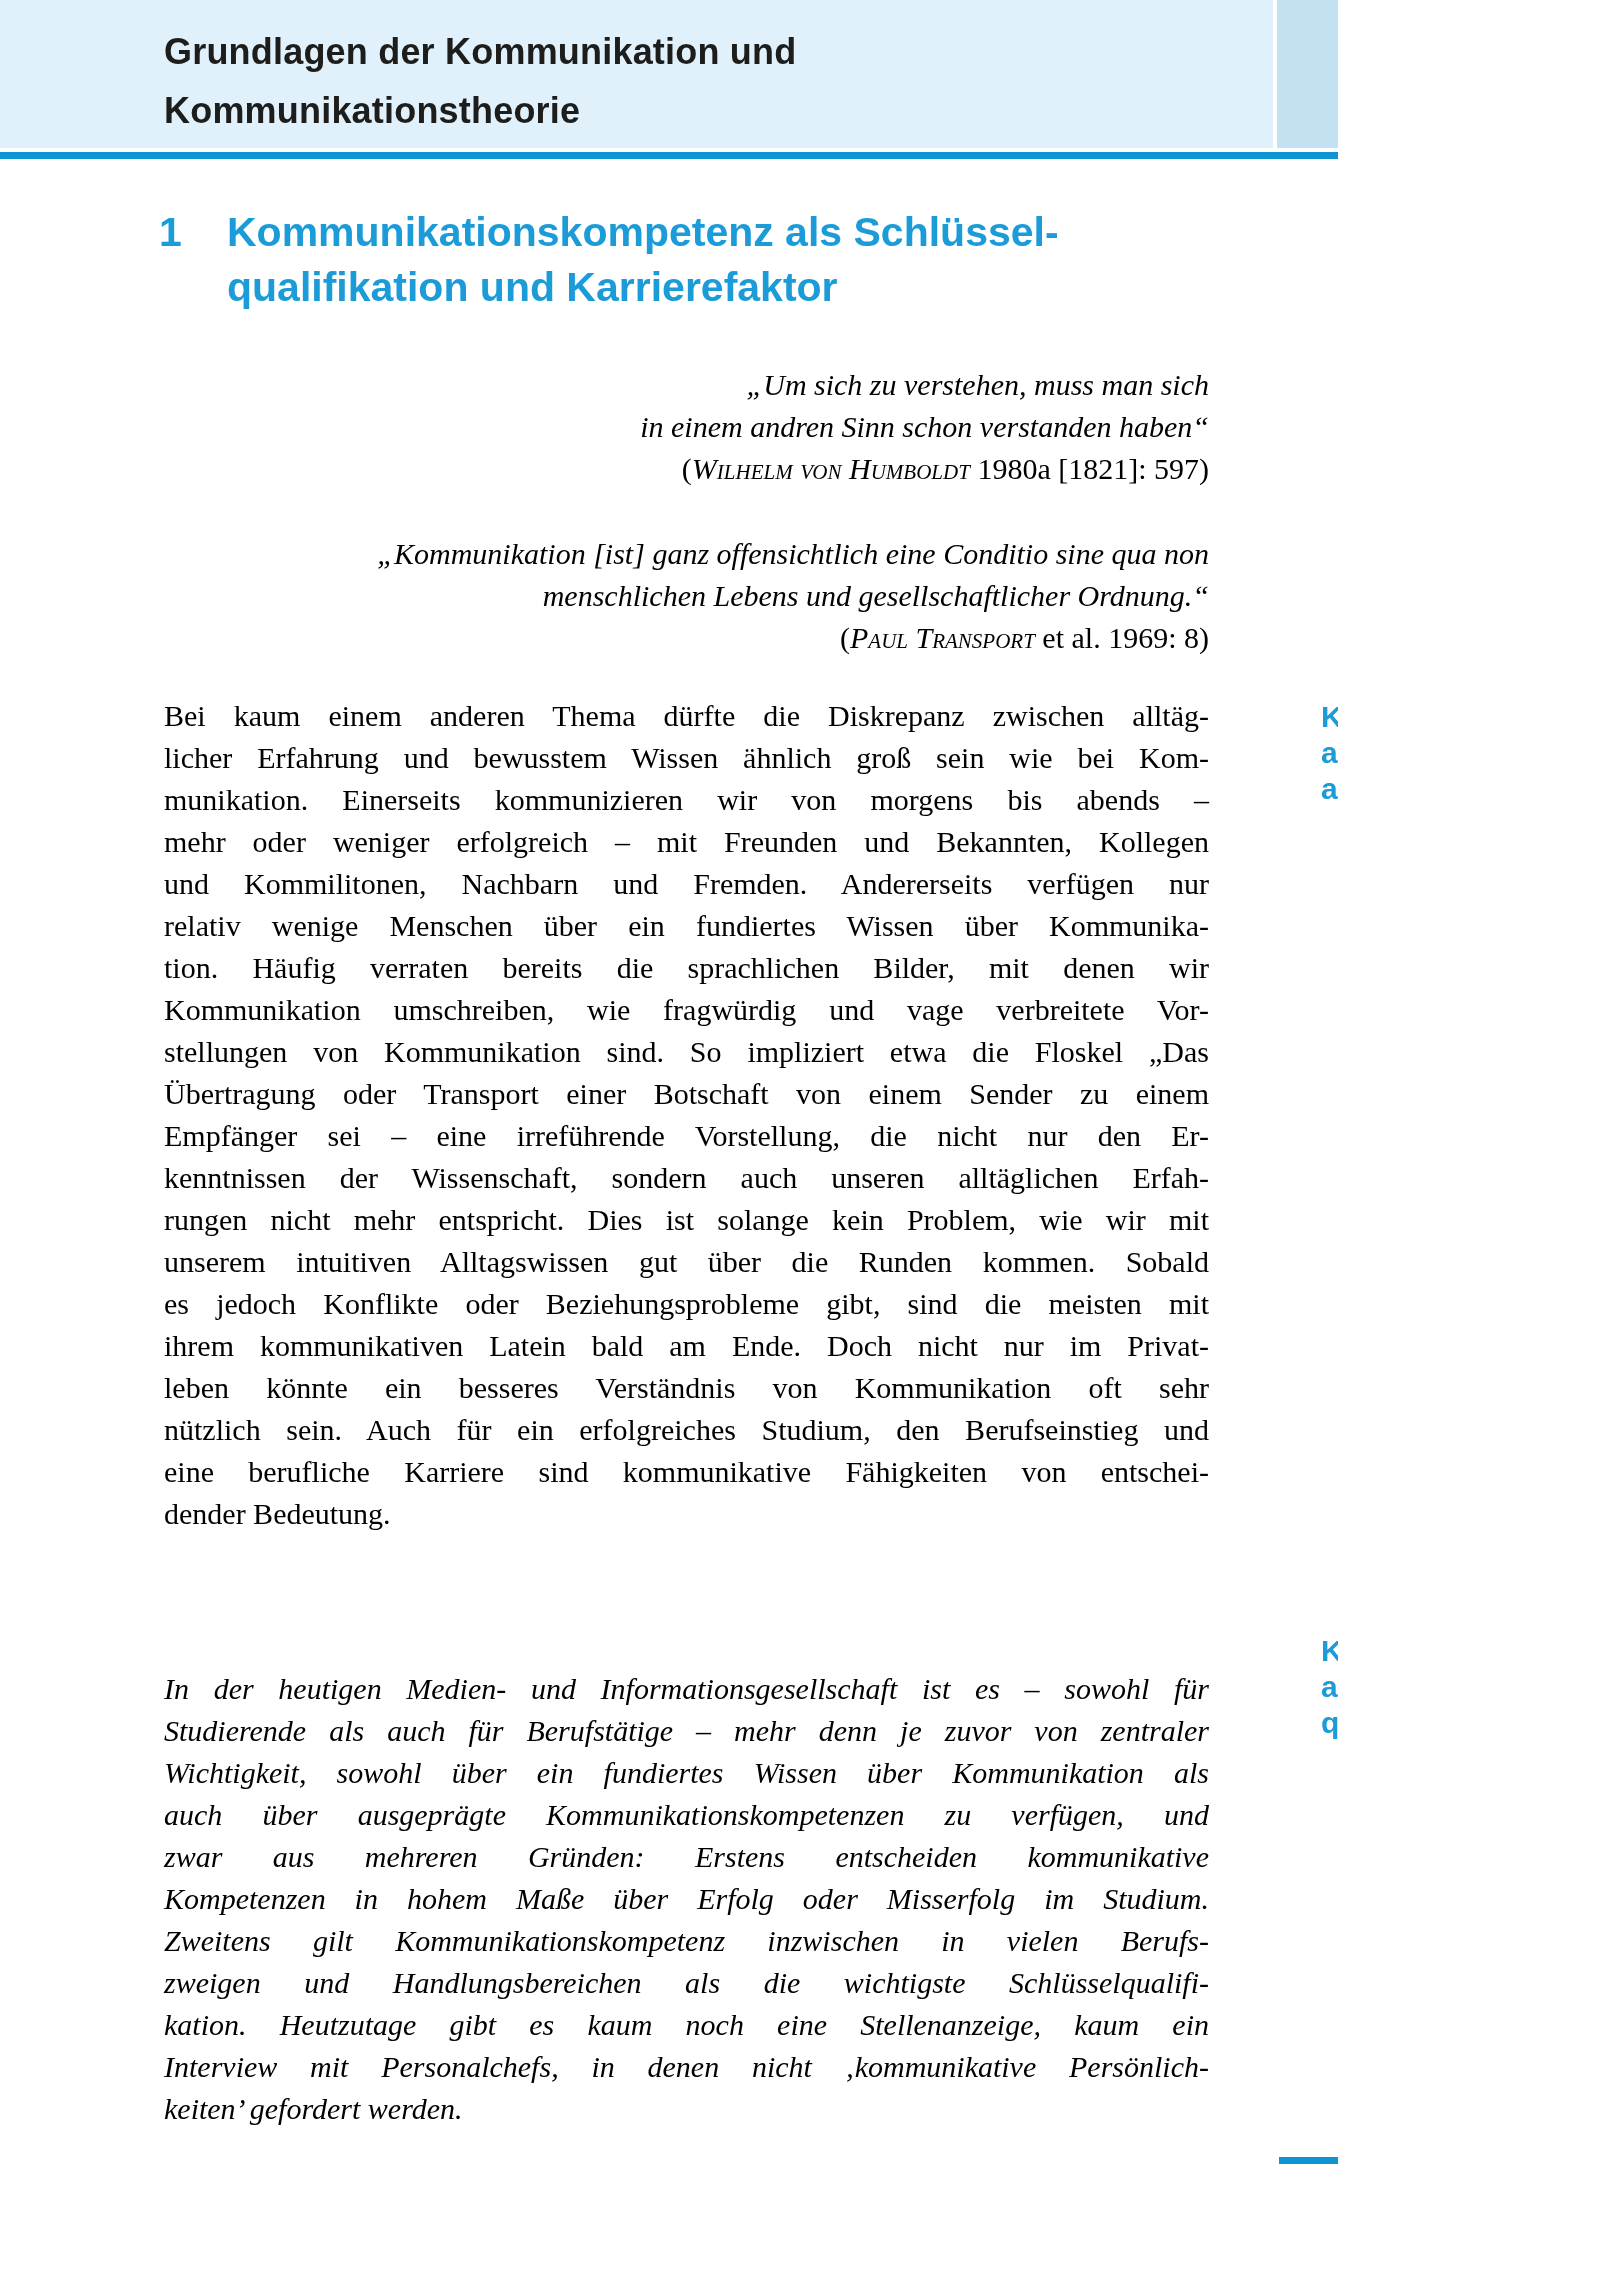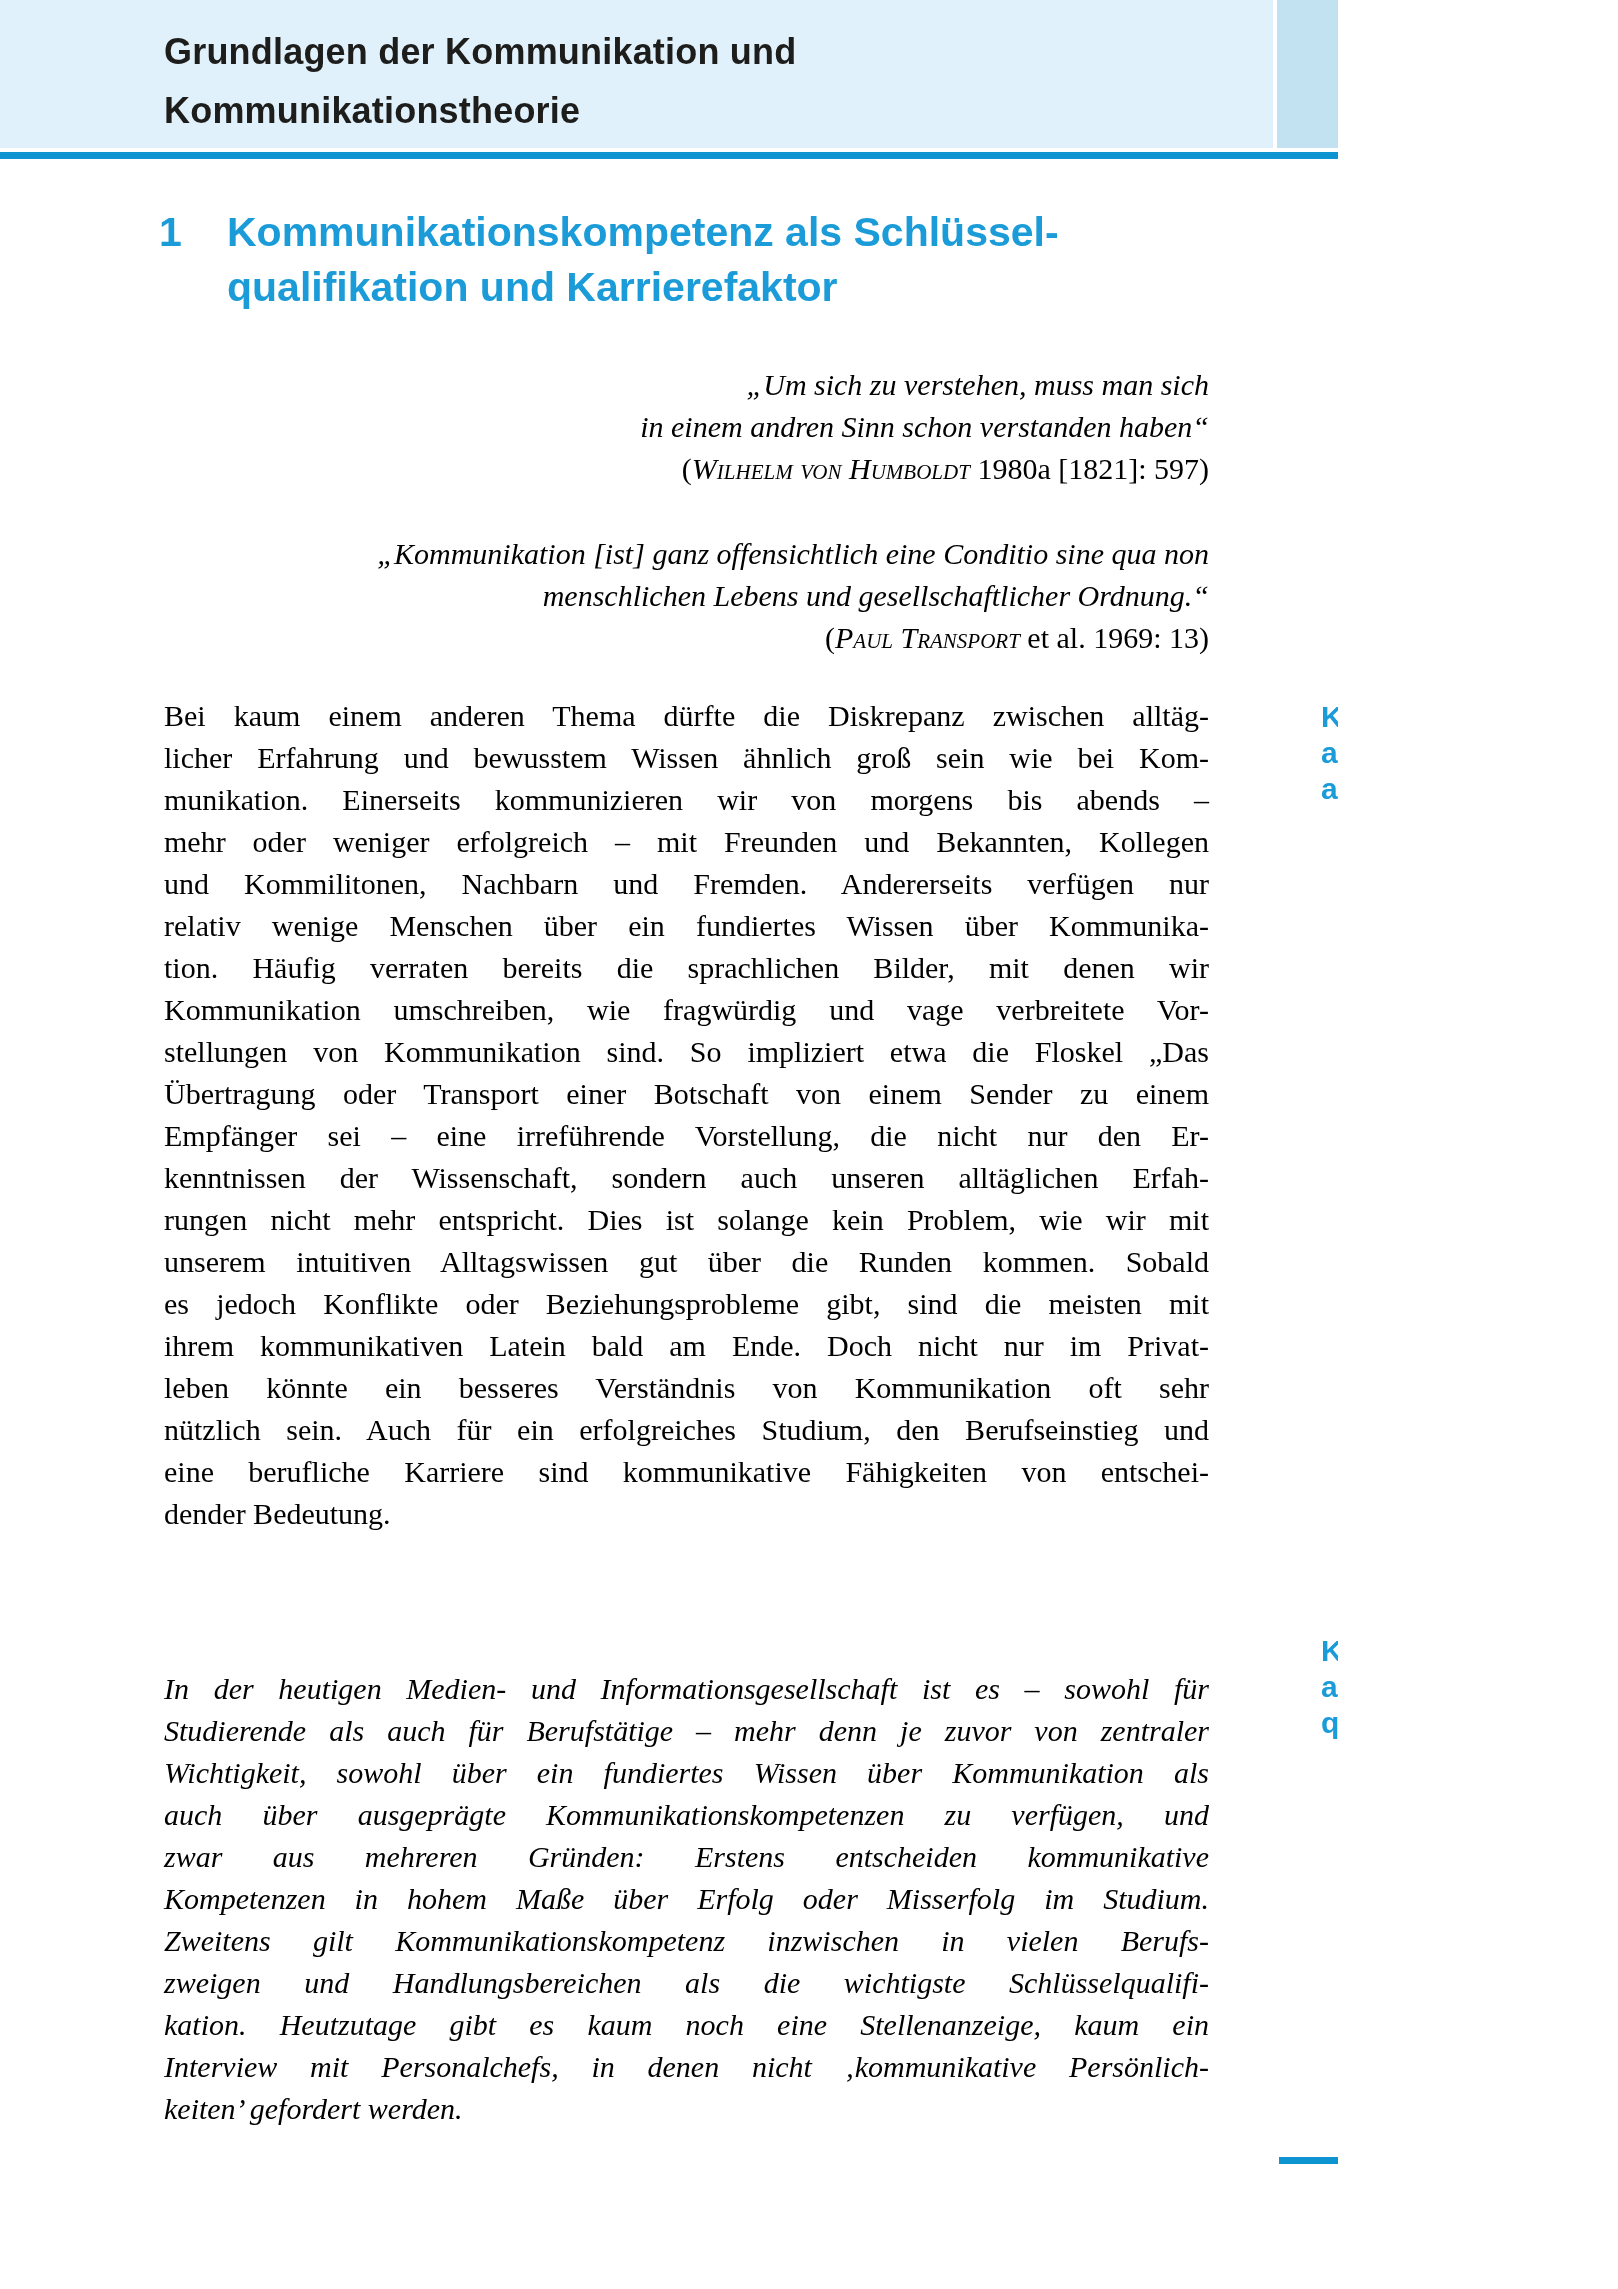--- a/index.html
+++ b/index.html
@@ -128,21 +128,21 @@
         <div class="ln last">in einem andren Sinn schon verstanden haben“</div>
       </div>
     <div class="citation"><span>(</span><span class="sc">Wilhelm von Humboldt</span><span> 1980a [1821]: 597)</span></div>
   </div>
 
   <div class="quote quote-2">
     <div>
         <div class="ln">„Kommunikation [ist] ganz offensichtlich eine Conditio sine qua non</div>
         <div class="ln last">menschlichen Lebens und gesellschaftlicher Ordnung.“</div>
       </div>
-    <div class="citation"><span>(</span><span class="sc">Paul Transport</span><span> et al. 1969: 13)</span></div>
+    <div class="citation"><span>(</span><span class="sc">Paul Transport</span><span> et al. 1969: 8)</span></div>
   </div>
 
   <div class="para para-1">
       <div class="ln">Bei kaum einem anderen Thema dürfte die Diskrepanz zwischen alltäg-</div>
       <div class="ln">licher Erfahrung und bewusstem Wissen ähnlich groß sein wie bei Kom-</div>
       <div class="ln">munikation. Einerseits kommunizieren wir von morgens bis abends –</div>
       <div class="ln">mehr oder weniger erfolgreich – mit Freunden und Bekannten, Kollegen</div>
       <div class="ln">und Kommilitonen, Nachbarn und Fremden. Andererseits verfügen nur</div>
       <div class="ln">relativ wenige Menschen über ein fundiertes Wissen über Kommunika-</div>
       <div class="ln">tion. Häufig verraten bereits die sprachlichen Bilder, mit denen wir</div>

